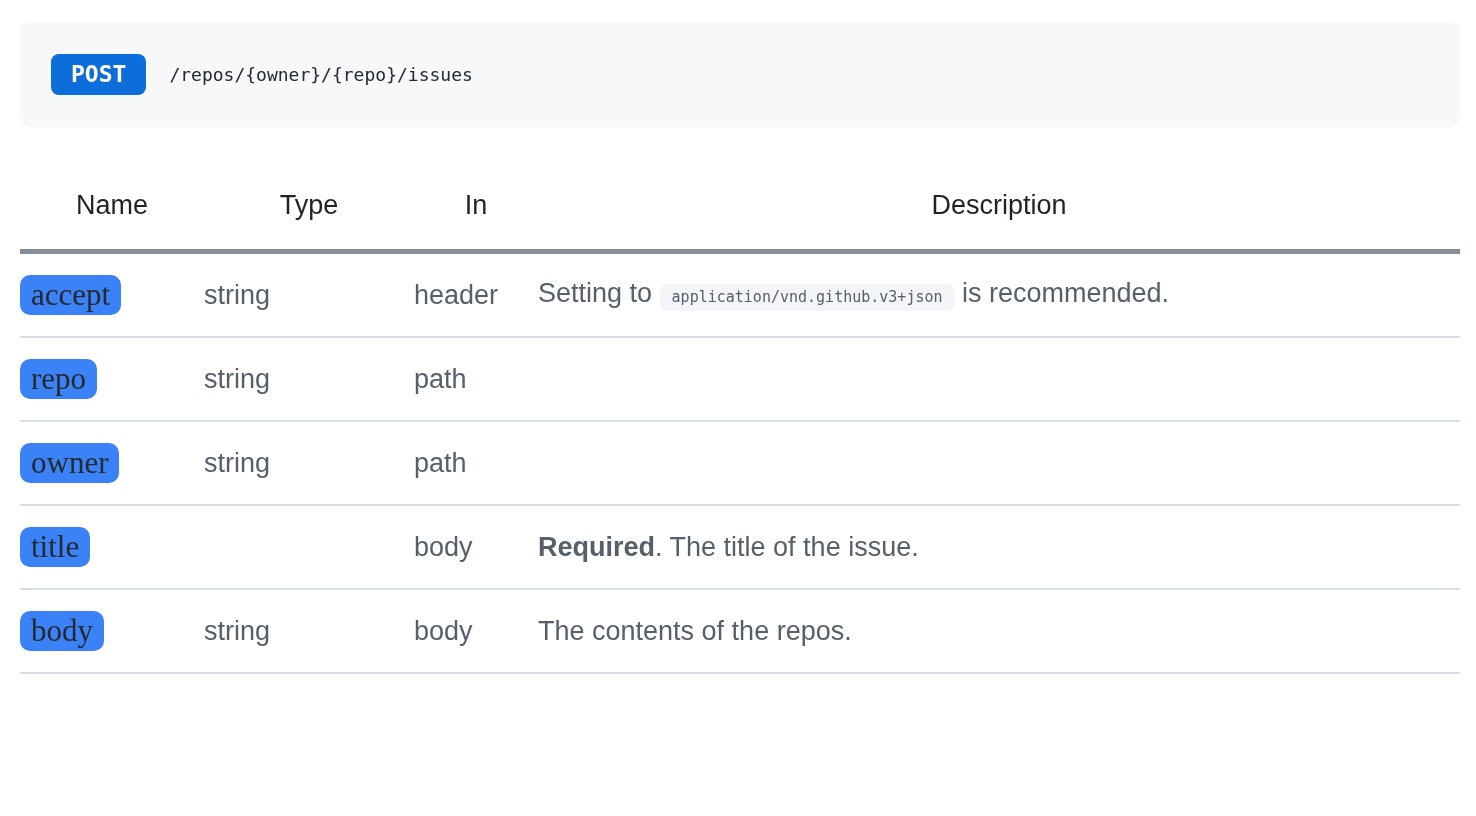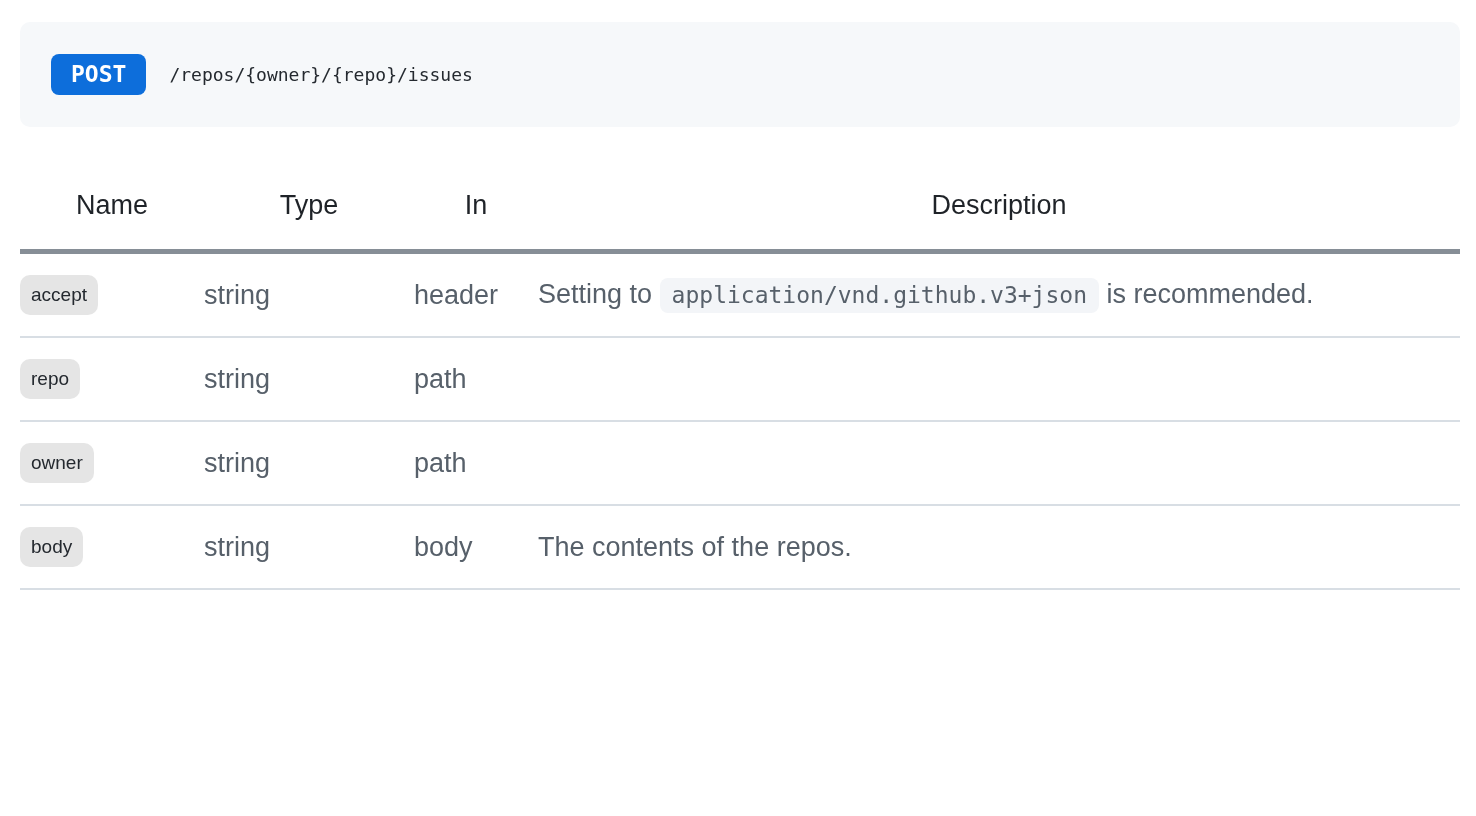--- a/index.html
+++ b/index.html
@@ -80,34 +80,34 @@
     line-height: 33px;
   }
   .params-table tbody tr {
     border-bottom: 2px solid #d8dee4;
   }
   .cell-muted, .cell-desc {
     color: #57606a;
   }
   .param-pill {
     display: inline-block;
-    background: #e5e5e5;
+    background: #3b82f6;
     border-radius: 10px;
     padding: 5px 11px 6px 11px;
-    font-family: Liberation Sans, sans-serif;
-    font-size: 19px;
+    font-family: Liberation Serif, serif;
+    font-size: 31px;
     line-height: 29px;
     color: #24292f;
   }
   .inline-code {
     background: #f3f5f8;
     border-radius: 8px;
     padding: 4px 12px 5px 12px;
     font-family: "DejaVu Sans Mono", monospace;
-    font-size: 23px;
+    font-size: 15px;
     color: #57606a;
   }
   .required {
     font-weight: 700;
   }
 </style>
 </head>
 <body>
 
 <div class="container">
@@ -154,20 +154,28 @@
 
       <tr>
         <td>
           <span class="param-pill">owner</span>
         </td>
         <td class="cell-muted">string</td>
         <td class="cell-muted">path</td>
         <td class="cell-desc"></td>
       </tr>
 
+      <tr>
+        <td>
+          <span class="param-pill">title</span>
+        </td>
+        <td class="cell-muted"></td>
+        <td class="cell-muted">body</td>
+        <td class="cell-desc"><strong class="required">Required</strong><span>. The title of the issue.</span></td>
+      </tr>
 
       <tr>
         <td>
           <span class="param-pill">body</span>
         </td>
         <td class="cell-muted">string</td>
         <td class="cell-muted">body</td>
         <td class="cell-desc">The contents of the repos.</td>
       </tr>
     </tbody>

